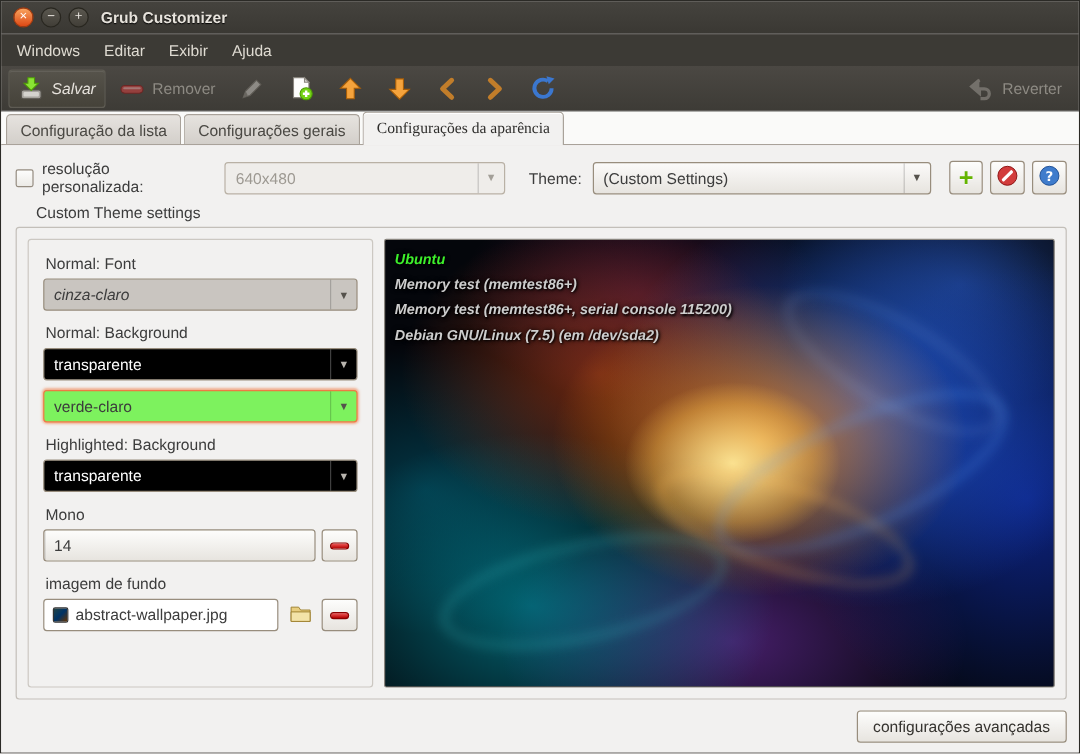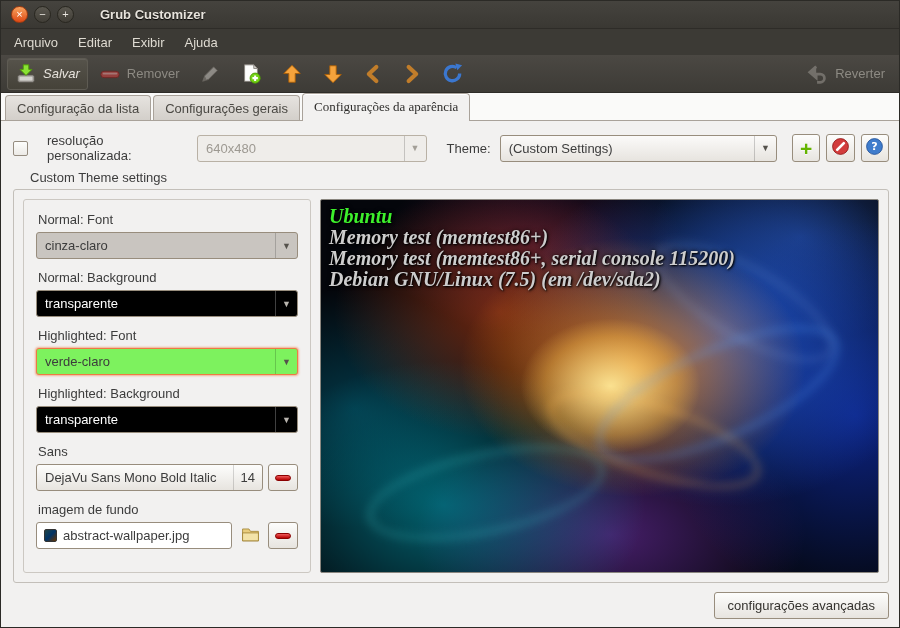--- a/index.html
+++ b/index.html
@@ -22,21 +22,21 @@
   .winctl { display:flex; gap:6px; align-items:center; }
   .wbtn {
     width:17px; height:17px; border-radius:50%;
     display:flex; align-items:center; justify-content:center;
     font-size:11px; line-height:1; color:#e9e5df;
     border:1px solid #28261f;
     background: linear-gradient(#5a574f, #413e37);
     cursor:default;
   }
   .wbtn.close { background: linear-gradient(#f9a45f, #dd4814); color:#fff; border-color:#a23b10; }
-  .wtitle { color:#e7e3dc; font-weight:bold; text-shadow:0 1px 1px #000; margin-left:18px; }
+  .wtitle { color:#e7e3dc; font-weight:bold; text-shadow:0 1px 1px #000; margin-left:2px; }
 
   
   .menubar {
     height:26px; flex:0 0 26px;
     background: #3c3a35;
     display:flex; align-items:center; gap:2px; padding:0 4px;
   }
   .menu-item { color:#dfdbd2; padding:4px 9px; border-radius:3px; }
 
   
@@ -79,21 +79,21 @@
   }
 
   
   .page { flex:1; display:flex; flex-direction:column; padding:12px 10px 8px 12px; background:#f2f1f0; overflow:hidden; }
 
   .toprow { display:flex; align-items:center; flex:0 0 30px; }
   .checkbox {
     width:15px; height:15px; border:1px solid #958c80; border-radius:2px;
     background:linear-gradient(#fdfdfc,#eceae6); margin-right:7px; flex:0 0 15px;
   }
-  .cb-label { margin-right:9px;margin-left:12px; }
+  .cb-label { margin-right:9px; }
 
   .combo {
     height:27px; display:flex; align-items:center;
     border:1px solid #988d7d; border-radius:3px;
     background: linear-gradient(#fbfaf9, #e7e4df);
     overflow:hidden;
   }
   .combo .combo-text { flex:1; padding:0 8px; white-space:nowrap; overflow:hidden; }
   .combo .combo-arrow {
     width:22px; align-self:stretch; display:flex; align-items:center; justify-content:center;
@@ -179,23 +179,23 @@
       #04060b;
   }
   .smoke { position:absolute; border-radius:50%; filter:blur(5px); pointer-events:none; }
   .s1 { width:260px; height:90px; left:48%; top:40%; border:3px solid rgba(90,160,255,.55); transform:rotate(-24deg); }
   .s2 { width:220px; height:70px; left:40%; top:55%; border:3px solid rgba(255,190,90,.5); transform:rotate(18deg); }
   .s3 { width:240px; height:80px; left:8%; top:68%; border:3px solid rgba(80,230,230,.4); transform:rotate(-12deg); }
   .s4 { width:200px; height:70px; left:58%; top:18%; border:2px solid rgba(160,200,255,.45); transform:rotate(30deg); }
 
   .grub-list { position:absolute; left:8px; top:6px; right:8px; }
   .grub-line {
-    font-family:Liberation Serif, serif;
+    font-family:Liberation Sans, sans-serif;
     font-weight:bold; font-style:italic;
-    font-size:20px; line-height:21px; white-space:nowrap;
+    font-size:12px; line-height:21px; white-space:nowrap;
     text-shadow:1px 1px 2px #000, 0 0 4px rgba(0,0,0,.9);
   }
 
   
   .footer { flex:0 0 36px; display:flex; align-items:flex-end; justify-content:flex-end; padding-top:9px; }
   .adv-btn {
     height:27px; padding:0 13px;
     border:1px solid #988d7d; border-radius:3px;
     background:linear-gradient(#fdfdfc,#e7e4df);
     display:flex; align-items:center; color:#35332f;
@@ -210,21 +210,21 @@
   <div class="titlebar">
     <div class="winctl">
       <span class="wbtn close">×</span>
       <span class="wbtn">−</span>
       <span class="wbtn">+</span>
     </div>
     <span class="wtitle">Grub Customizer</span>
   </div>
 
   <div class="menubar">
-    <span class="menu-item">Arquivo</span>
+    <span class="menu-item">Windows</span>
     <span class="menu-item">Editar</span>
     <span class="menu-item">Exibir</span>
     <span class="menu-item">Ajuda</span>
   </div>
 
   <div class="toolbar">
     <div class="tbtn raised">
       <span>
         <svg width="22" height="22" viewBox="0 0 24 24">
           <rect x="3" y="13" width="18" height="8" rx="2" fill="#a7a49f" stroke="#55524c"></rect>
@@ -350,55 +350,53 @@
       </div>
     </div>
 
     <div class="frame">
       <span class="frame-label">Custom Theme settings</span>
 
       <div class="leftcol">
 
         <div class="group">
           <div class="group-label">Normal: Font</div>
-          <div class="combo fullcombo" style="background: rgb(201, 197, 192);">
+          <div class="combo fullcombo" style="background: rgb(201, 197, 192); font-style: italic;">
             <span class="combo-text">cinza-claro</span>
             <span class="combo-arrow">▼</span>
           </div>
         </div>
 
         <div class="group">
           <div class="group-label">Normal: Background</div>
           <div class="combo fullcombo dark-text-white" style="background: rgb(0, 0, 0);">
             <span class="combo-text">transparente</span>
             <span class="combo-arrow">▼</span>
           </div>
         </div>
 
         <div class="group">
-          <div class="group-label">Highlighted: Font</div>
           <div class="combo fullcombo focus-ring" style="background: rgb(125, 242, 94);">
             <span class="combo-text">verde-claro</span>
             <span class="combo-arrow">▼</span>
           </div>
         </div>
 
         <div class="group">
           <div class="group-label">Highlighted: Background</div>
           <div class="combo fullcombo dark-text-white" style="background: rgb(0, 0, 0);">
             <span class="combo-text">transparente</span>
             <span class="combo-arrow">▼</span>
           </div>
         </div>
 
         <div class="group">
-          <div class="group-label">Sans</div>
+          <div class="group-label">Mono</div>
           <div class="row">
             <div class="font-btn">
-              <span class="fname">DejaVu Sans Mono Bold Italic</span>
               <span class="fsize">14</span>
             </div>
             <div class="minus-btn">
               <span class="minus-bar"></span>
             </div>
           </div>
         </div>
 
         <div class="group">
           <div class="group-label">imagem de fundo</div>

